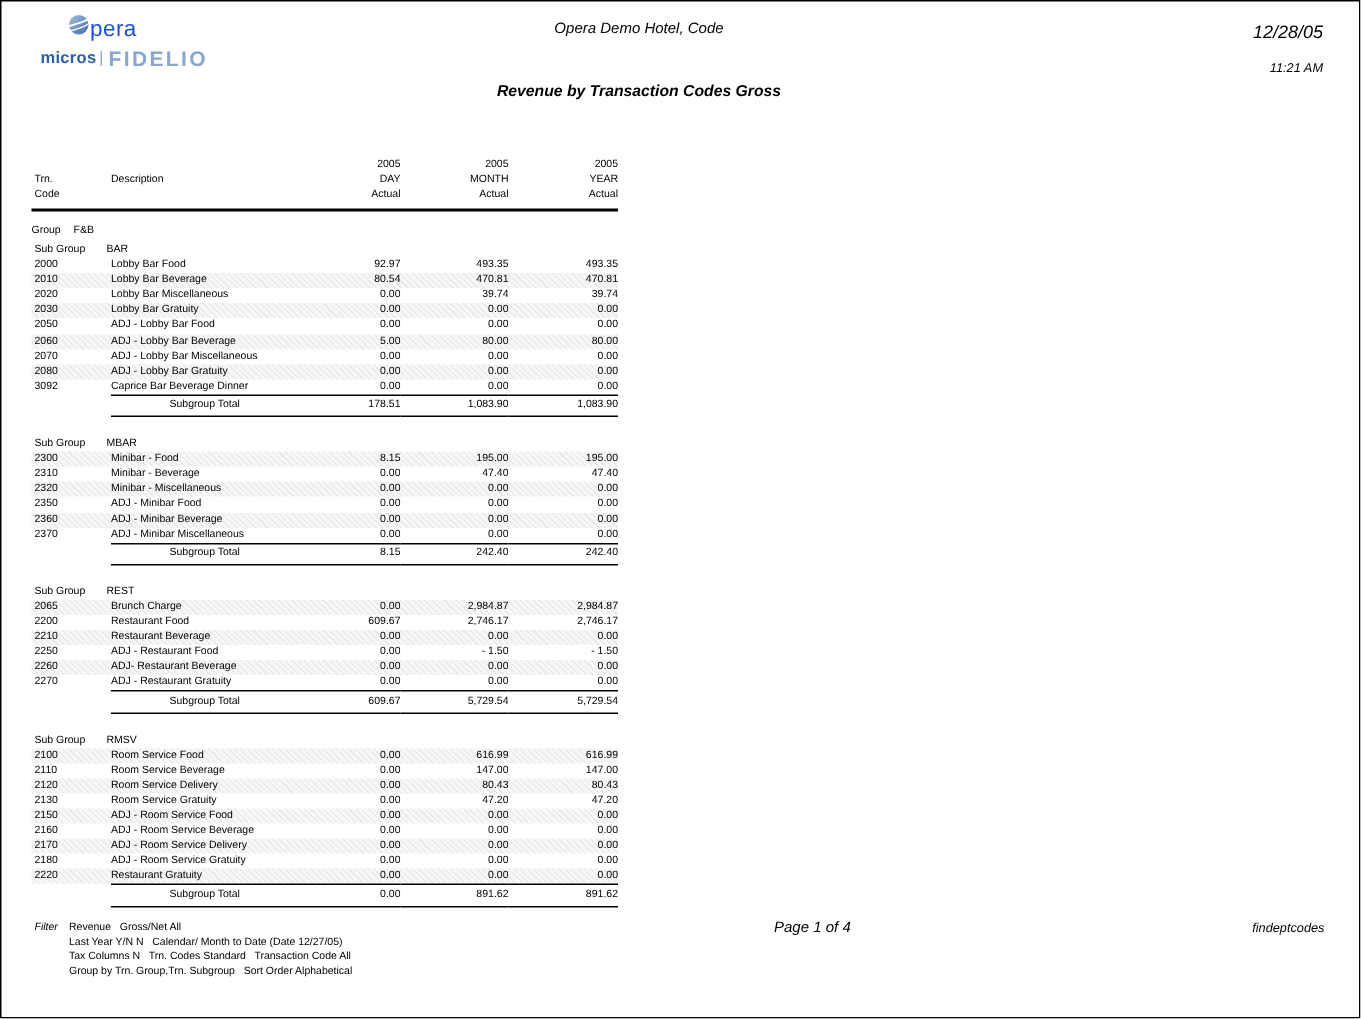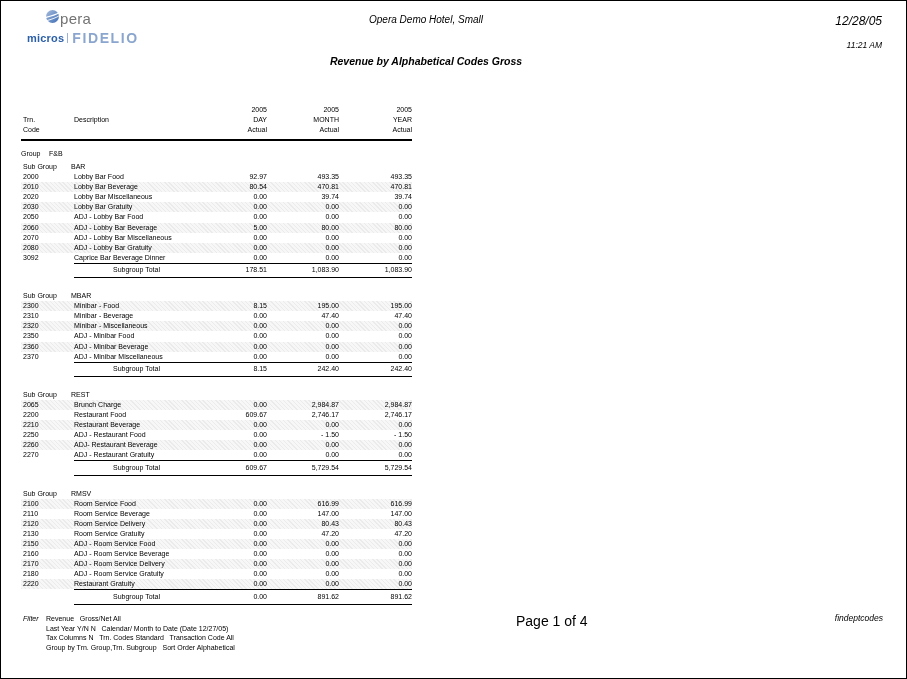--- a/index.html
+++ b/index.html
@@ -4,21 +4,21 @@
 <style>
   html,body{margin:0;padding:0;background:#fff;}
   .page{
     position:relative;width:907px;height:679px;box-sizing:border-box;
     border:1px solid #000;background:#fff;overflow:hidden;
     font-family:"Liberation Sans",sans-serif;color:#000;
   }
   
   .logo{position:absolute;left:26px;top:8px;}
   .opera-line{display:flex;align-items:center;margin-left:16px;}
-  .opera-text{font-size:15px;color:#737373;letter-spacing:.3px;}
+  .opera-text{font-size:15px;color:#1d4ed8;letter-spacing:.3px;}
   .micros-line{display:flex;align-items:center;margin-top:2px;}
   .micros-text{font-weight:bold;font-size:11px;color:#2b5fa7;letter-spacing:.2px;}
   .logo-divider{width:1px;height:10px;background:#9ab1d4;margin:0 4px 0 3px;}
   .fidelio-text{font-size:14px;font-weight:bold;color:#8ba6ce;letter-spacing:1.6px;}
   .hotel-name{position:absolute;top:13px;left:0;width:850px;text-align:center;
     font-style:italic;font-size:10px;}
   .report-title{position:absolute;top:54px;left:0;width:850px;text-align:center;
     font-style:italic;font-weight:bold;font-size:10.5px;}
   .page-date{position:absolute;top:13px;right:24px;font-style:italic;font-size:12px;}
   .page-time{position:absolute;top:39px;right:24px;font-style:italic;font-size:8.5px;}
@@ -36,21 +36,21 @@
   .subgroup.first{margin-top:3px;}
   .subgroup-header{line-height:10.1px;}
   .sg-label{display:inline-block;width:48px;padding-left:2px;}
   .trow.shaded{background-image:repeating-linear-gradient(45deg,#ebebeb 0 1px,#f7f7f7 1px 3px);}
   .total-row .tcell{border-top:1px solid #000;border-bottom:1px solid #000;padding:1.5px 0;}
   .total-row .label-cell{padding-left:39px;}
   
   .filter{position:absolute;left:22px;top:613px;display:flex;font-size:7px;line-height:9.7px;}
   .filter-label{font-style:italic;width:23px;flex:none;}
   .filter-lines div{white-space:pre;}
-  .page-indicator{position:absolute;left:515px;top:612px;font-size:14px;}
+  .page-indicator{position:absolute;left:515px;top:612px;font-style:italic;font-size:10px;}
   .report-code{position:absolute;right:23px;top:612px;font-style:italic;font-size:8.5px;padding-left:32px;}
 </style>
 </head>
 <body>
 
 <div class="page">
 
   <div class="logo">
     <div class="opera-line">
       <span>
@@ -68,22 +68,22 @@
       </span>
       <span class="opera-text">pera</span>
     </div>
     <div class="micros-line">
       <span class="micros-text">micros</span>
       <span class="logo-divider"></span>
       <span class="fidelio-text">FIDELIO</span>
     </div>
   </div>
 
-  <div class="hotel-name">Opera Demo Hotel, Small</div>
-  <div class="report-title">Revenue by Alphabetical Codes Gross</div>
+  <div class="hotel-name">Opera Demo Hotel, Code</div>
+  <div class="report-title">Revenue by Transaction Codes Gross</div>
 
   <div class="page-date">12/28/05</div>
   <div class="page-time">11:21 AM</div>
 
   <div class="report">
     <div class="thead">
       <div class="grid">
         <span class="c"></span>
           <span class="c"></span>
         <span class="c num">2005</span>

